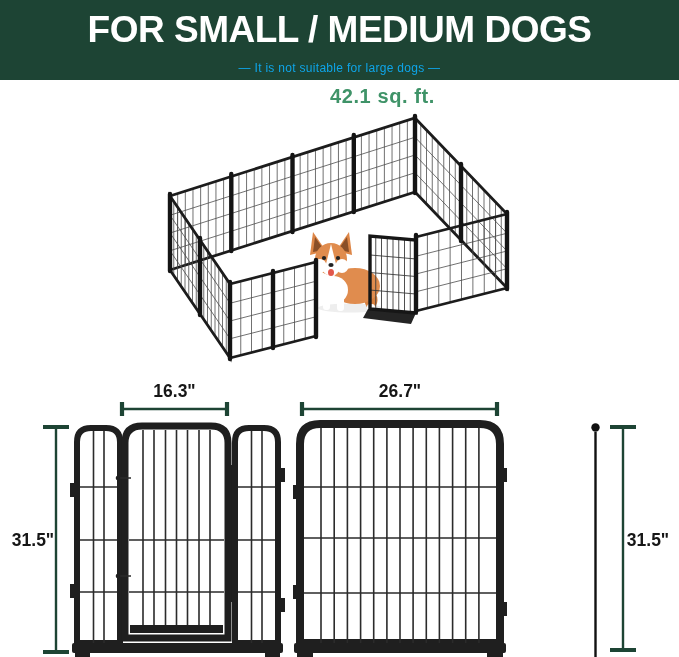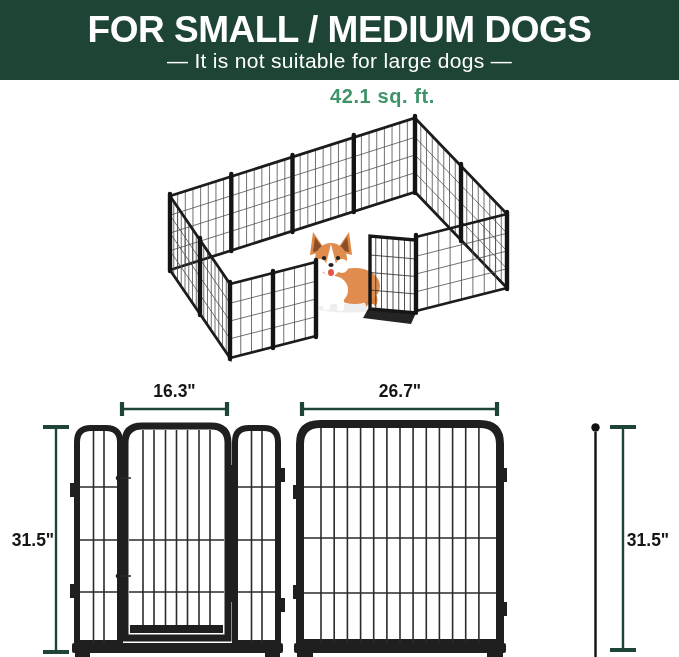--- a/index.html
+++ b/index.html
@@ -5,26 +5,26 @@
   html,body{margin:0;padding:0;}
   body{
     width:679px;height:657px;position:relative;overflow:hidden;
     background:#ffffff;font-family:"Liberation Sans",sans-serif;
   }
   .banner{
     position:absolute;top:0;left:0;width:679px;height:80px;
     background:#1d4434;color:#fff;text-align:center;
   }
   .banner h1{
-    margin:8px 0 0;font-size:37px;line-height:43px;font-weight:bold;
+    margin:8px 0 7px;font-size:37px;line-height:43px;font-weight:bold;
     letter-spacing:-0.5px;white-space:nowrap;
   }
   .banner .sub{
-    margin:0;font-size:21px;line-height:20px;font-weight:normal;
-    letter-spacing:0.3px;color:#ffffff;
+    margin:0;font-size:12px;line-height:20px;font-weight:normal;
+    letter-spacing:0.3px;color:#0ea5e9;
   }
   .area{
     position:absolute;top:84px;left:0;width:679px;text-align:center;
     color:#3f9368;font-size:20px;line-height:24px;font-weight:bold;
     letter-spacing:0.6px;
     padding-left:43px;
   }
   svg{position:absolute;display:block;}
   .pen-svg{top:112px;left:0;}
   .dia-svg{top:380px;left:0;}

